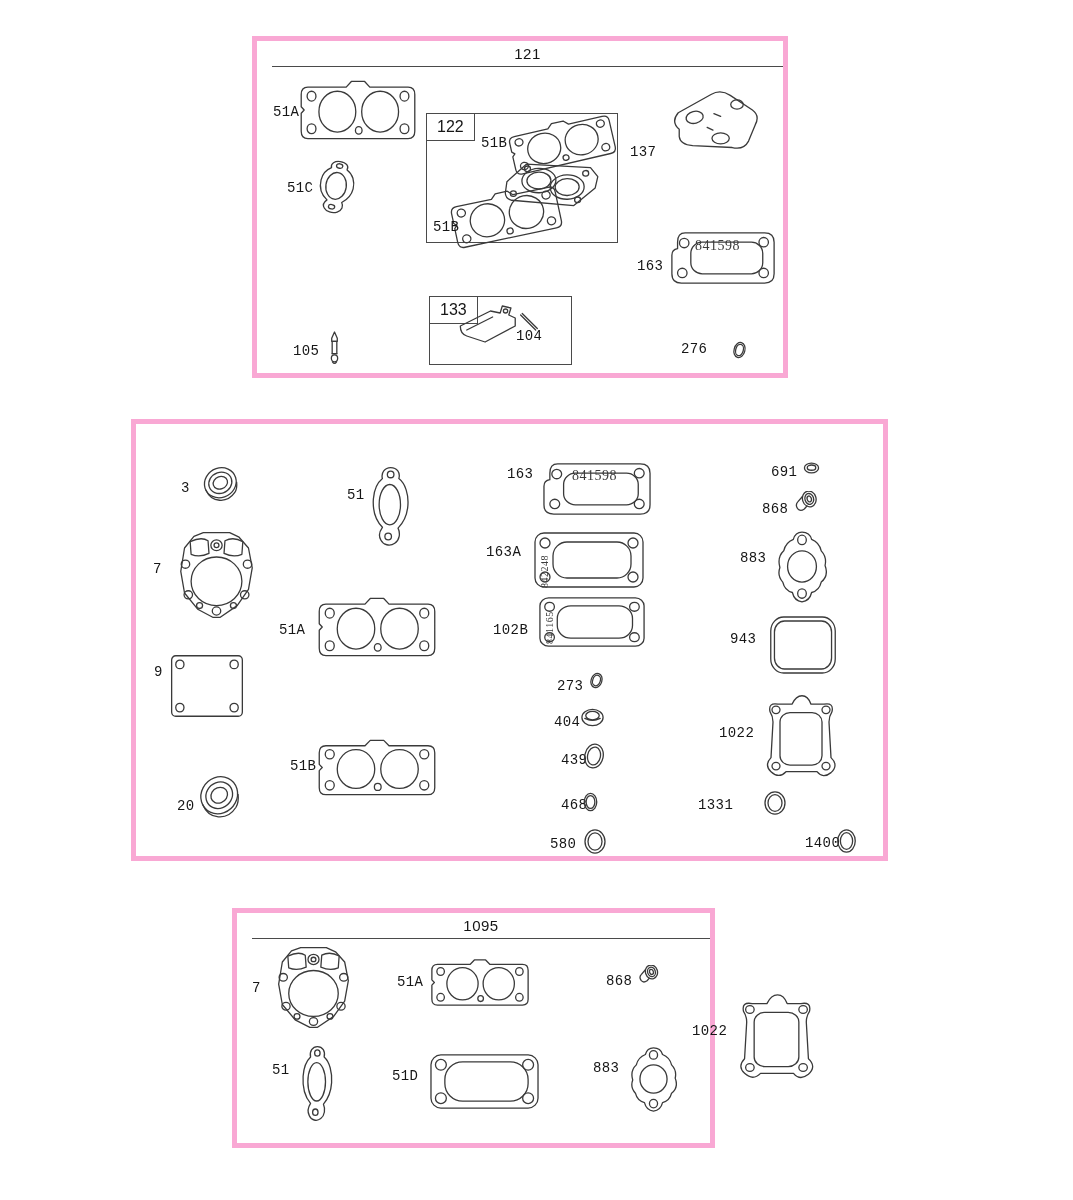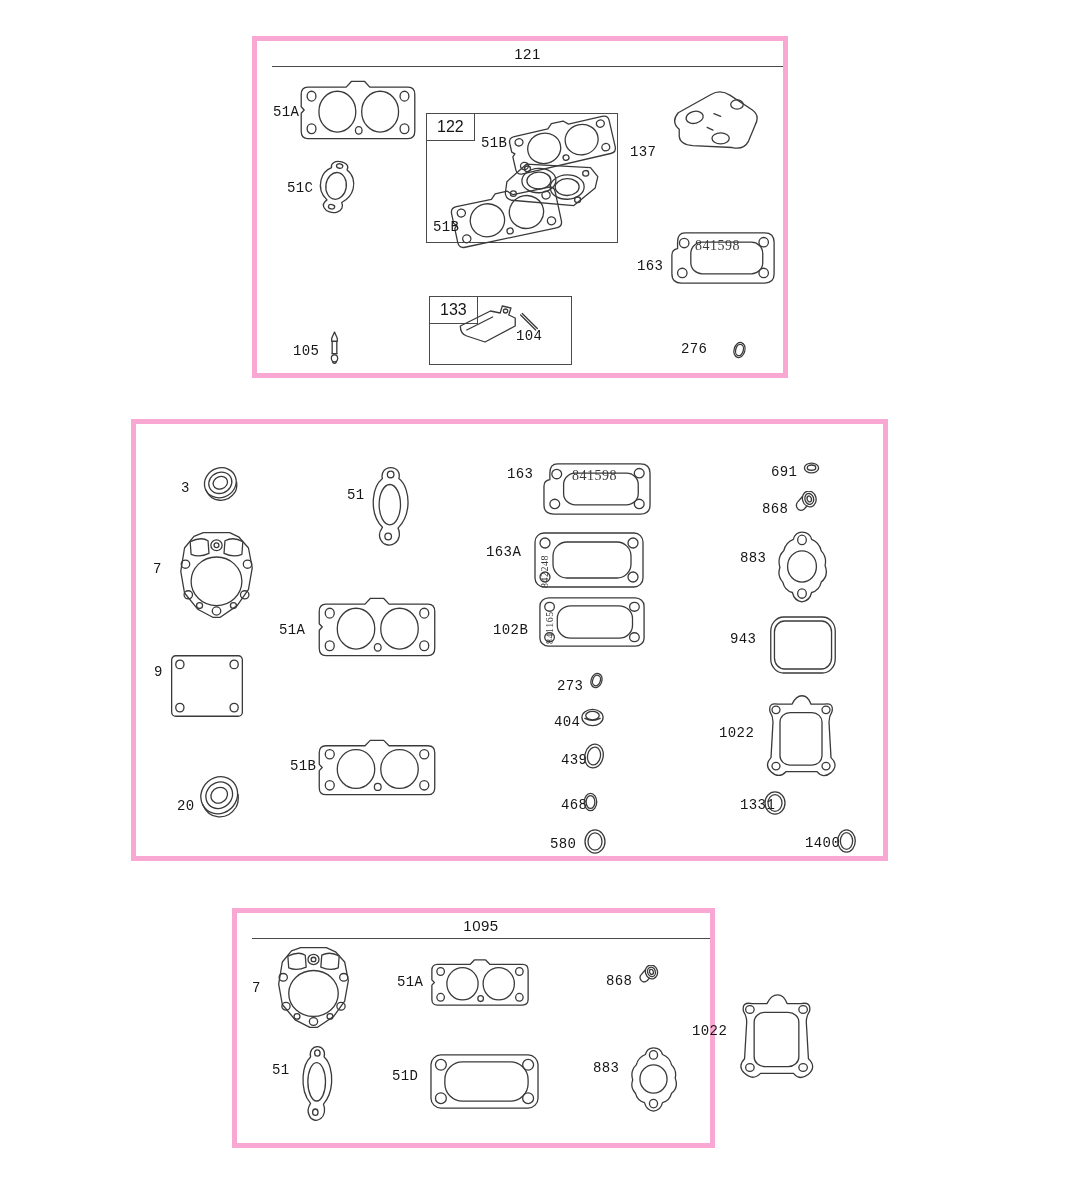--- a/index.html
+++ b/index.html
@@ -323,21 +323,21 @@
   <span class="lbl" style="left:154px;top:335px">51B</span>
   <svg class="pic" style="left:181px;top:314px" width="120" height="59" viewBox="0 0 160 76" preserveAspectRatio="none">
       <use href="#sym-dualport" width="160" height="76"></use>
     </svg>
 
   <span class="lbl" style="left:425px;top:374px">468</span>
   <svg class="pic" style="left:447px;top:368px" width="15" height="20" viewBox="0 0 24 28" preserveAspectRatio="none">
       <use href="#sym-ring" width="24" height="28"></use>
     </svg>
 
-  <span class="lbl" style="left:604px;top:374px">1331</span>
+  <span class="lbl" style="left:562px;top:374px">1331</span>
   <svg class="pic" style="left:627px;top:366px" width="24" height="26" viewBox="0 0 24 28" preserveAspectRatio="none">
       <use href="#sym-ring" width="24" height="28"></use>
     </svg>
 
   <span class="lbl" style="left:41px;top:375px">20</span>
   <svg class="pic" style="left:62px;top:348px" width="44" height="52" viewBox="0 0 52 54" preserveAspectRatio="none">
       <use href="#sym-oilseal" width="52" height="54"></use>
     </svg>
 
   <span class="lbl" style="left:414px;top:413px">580</span>

